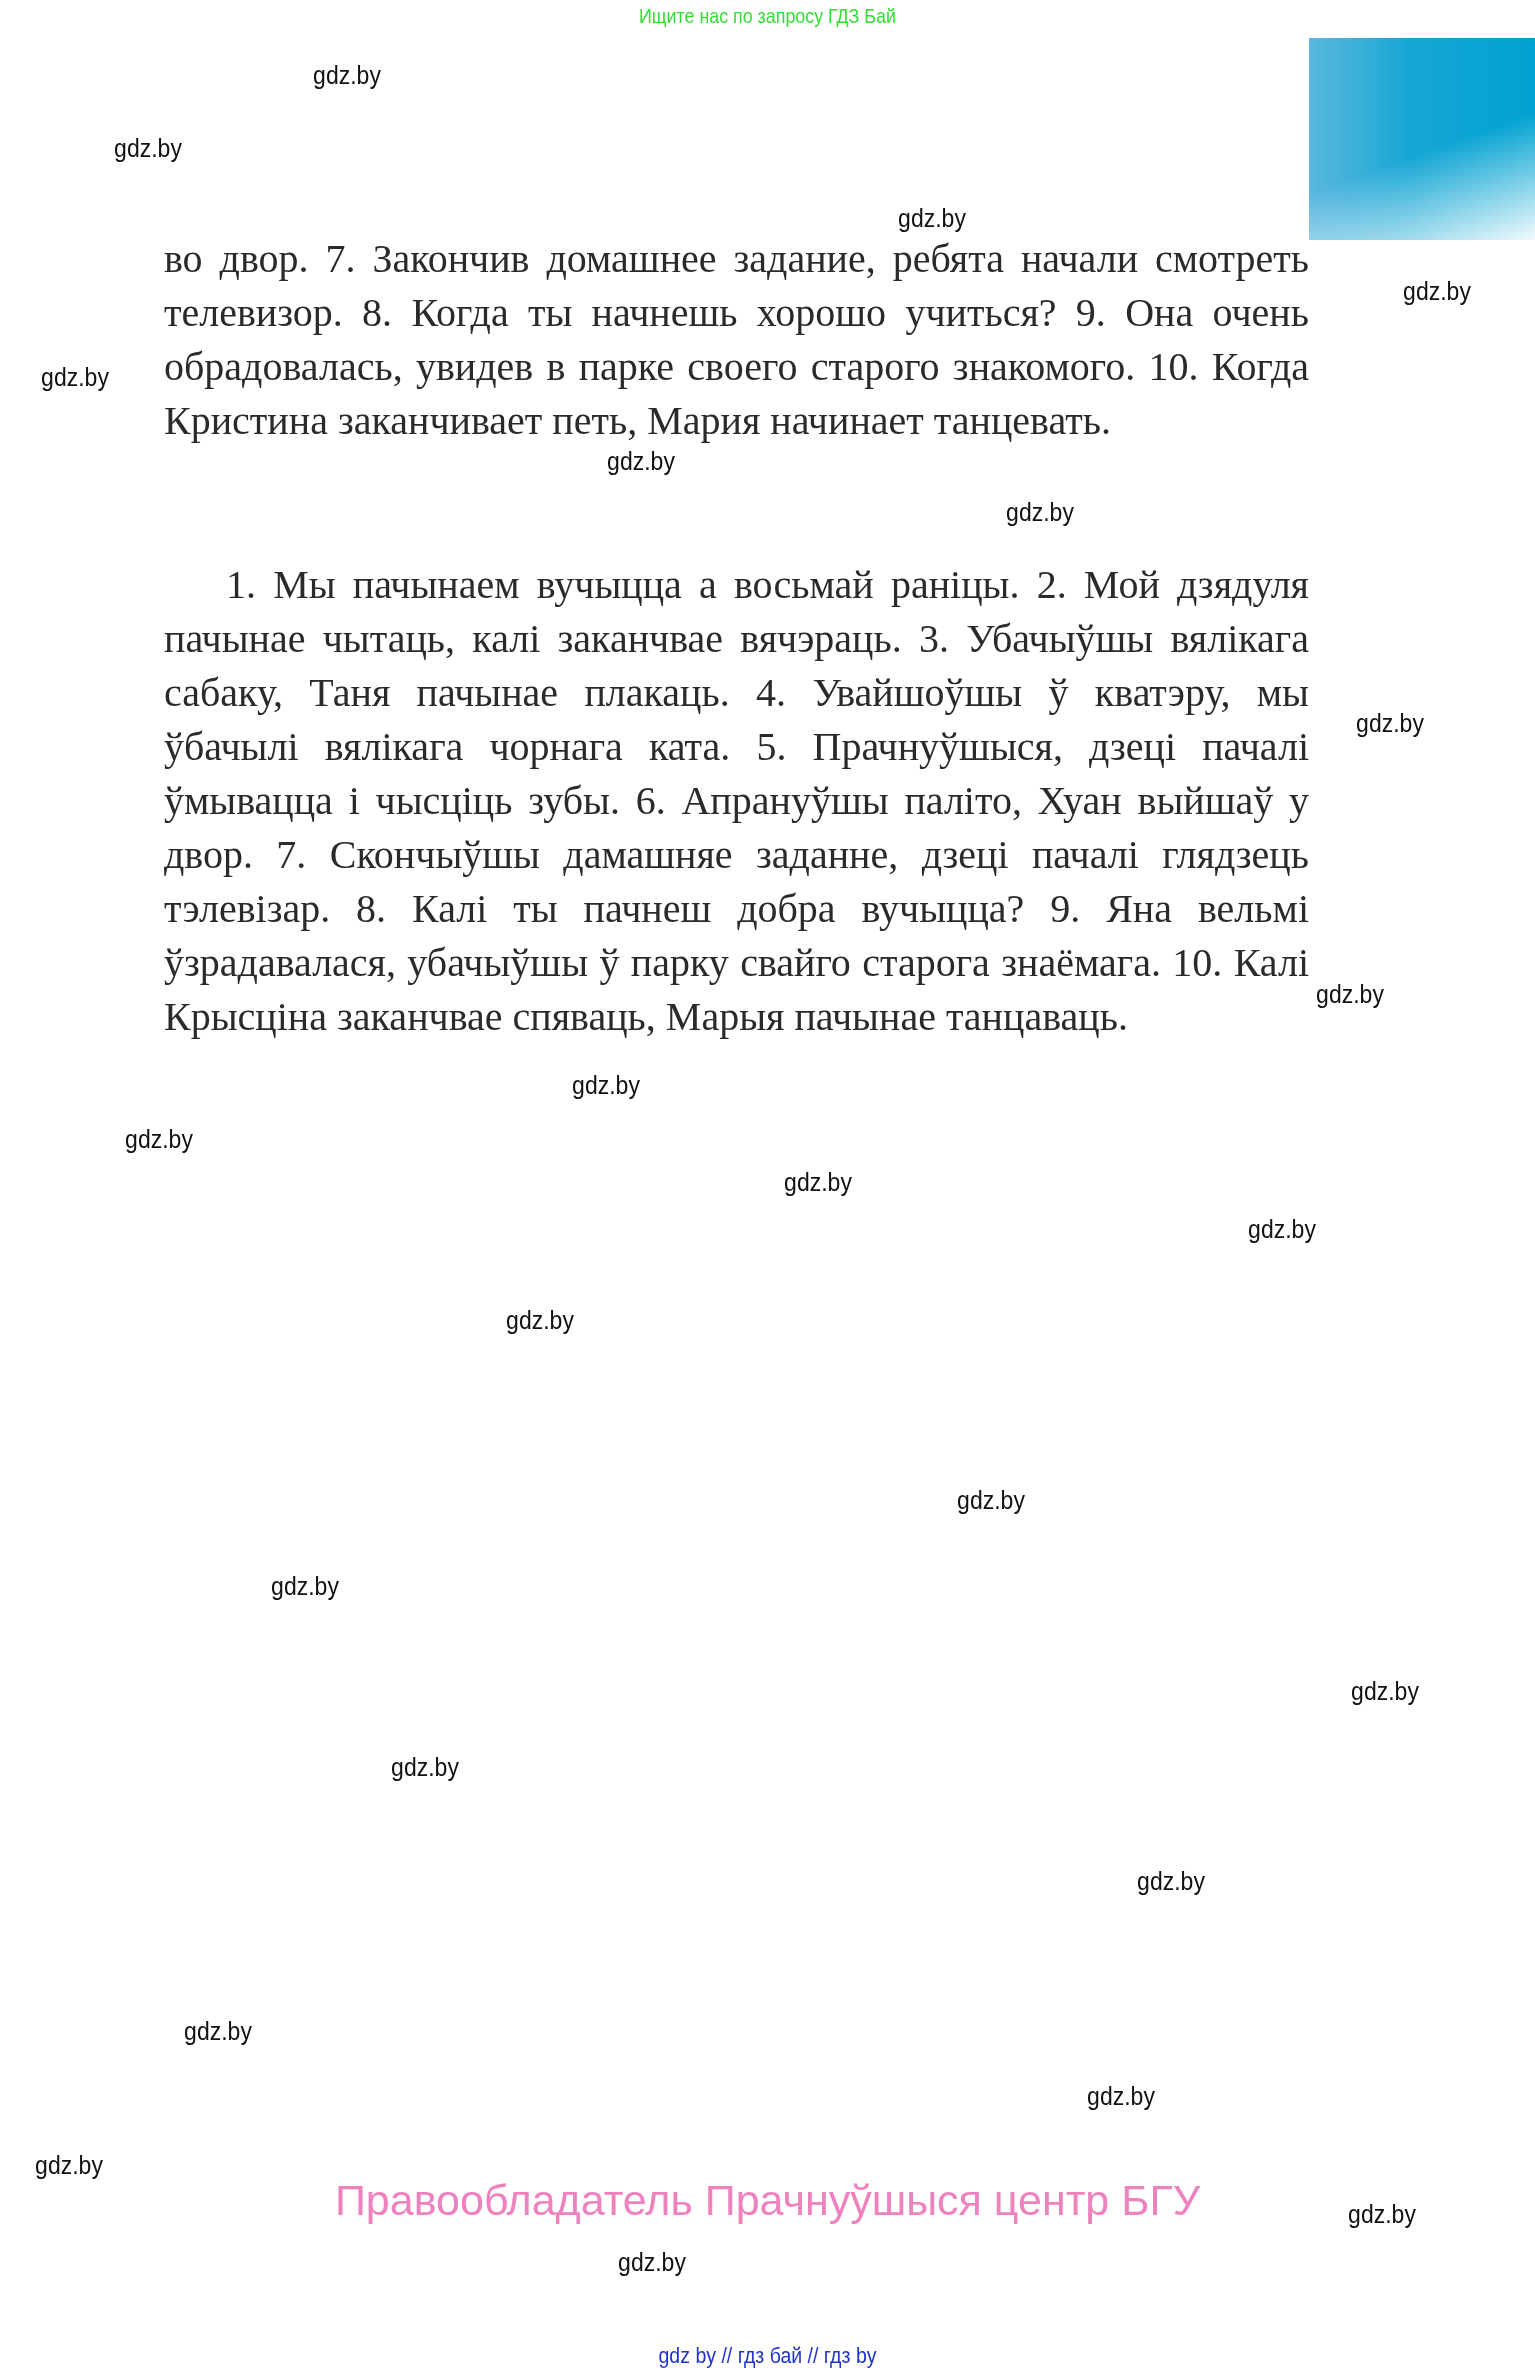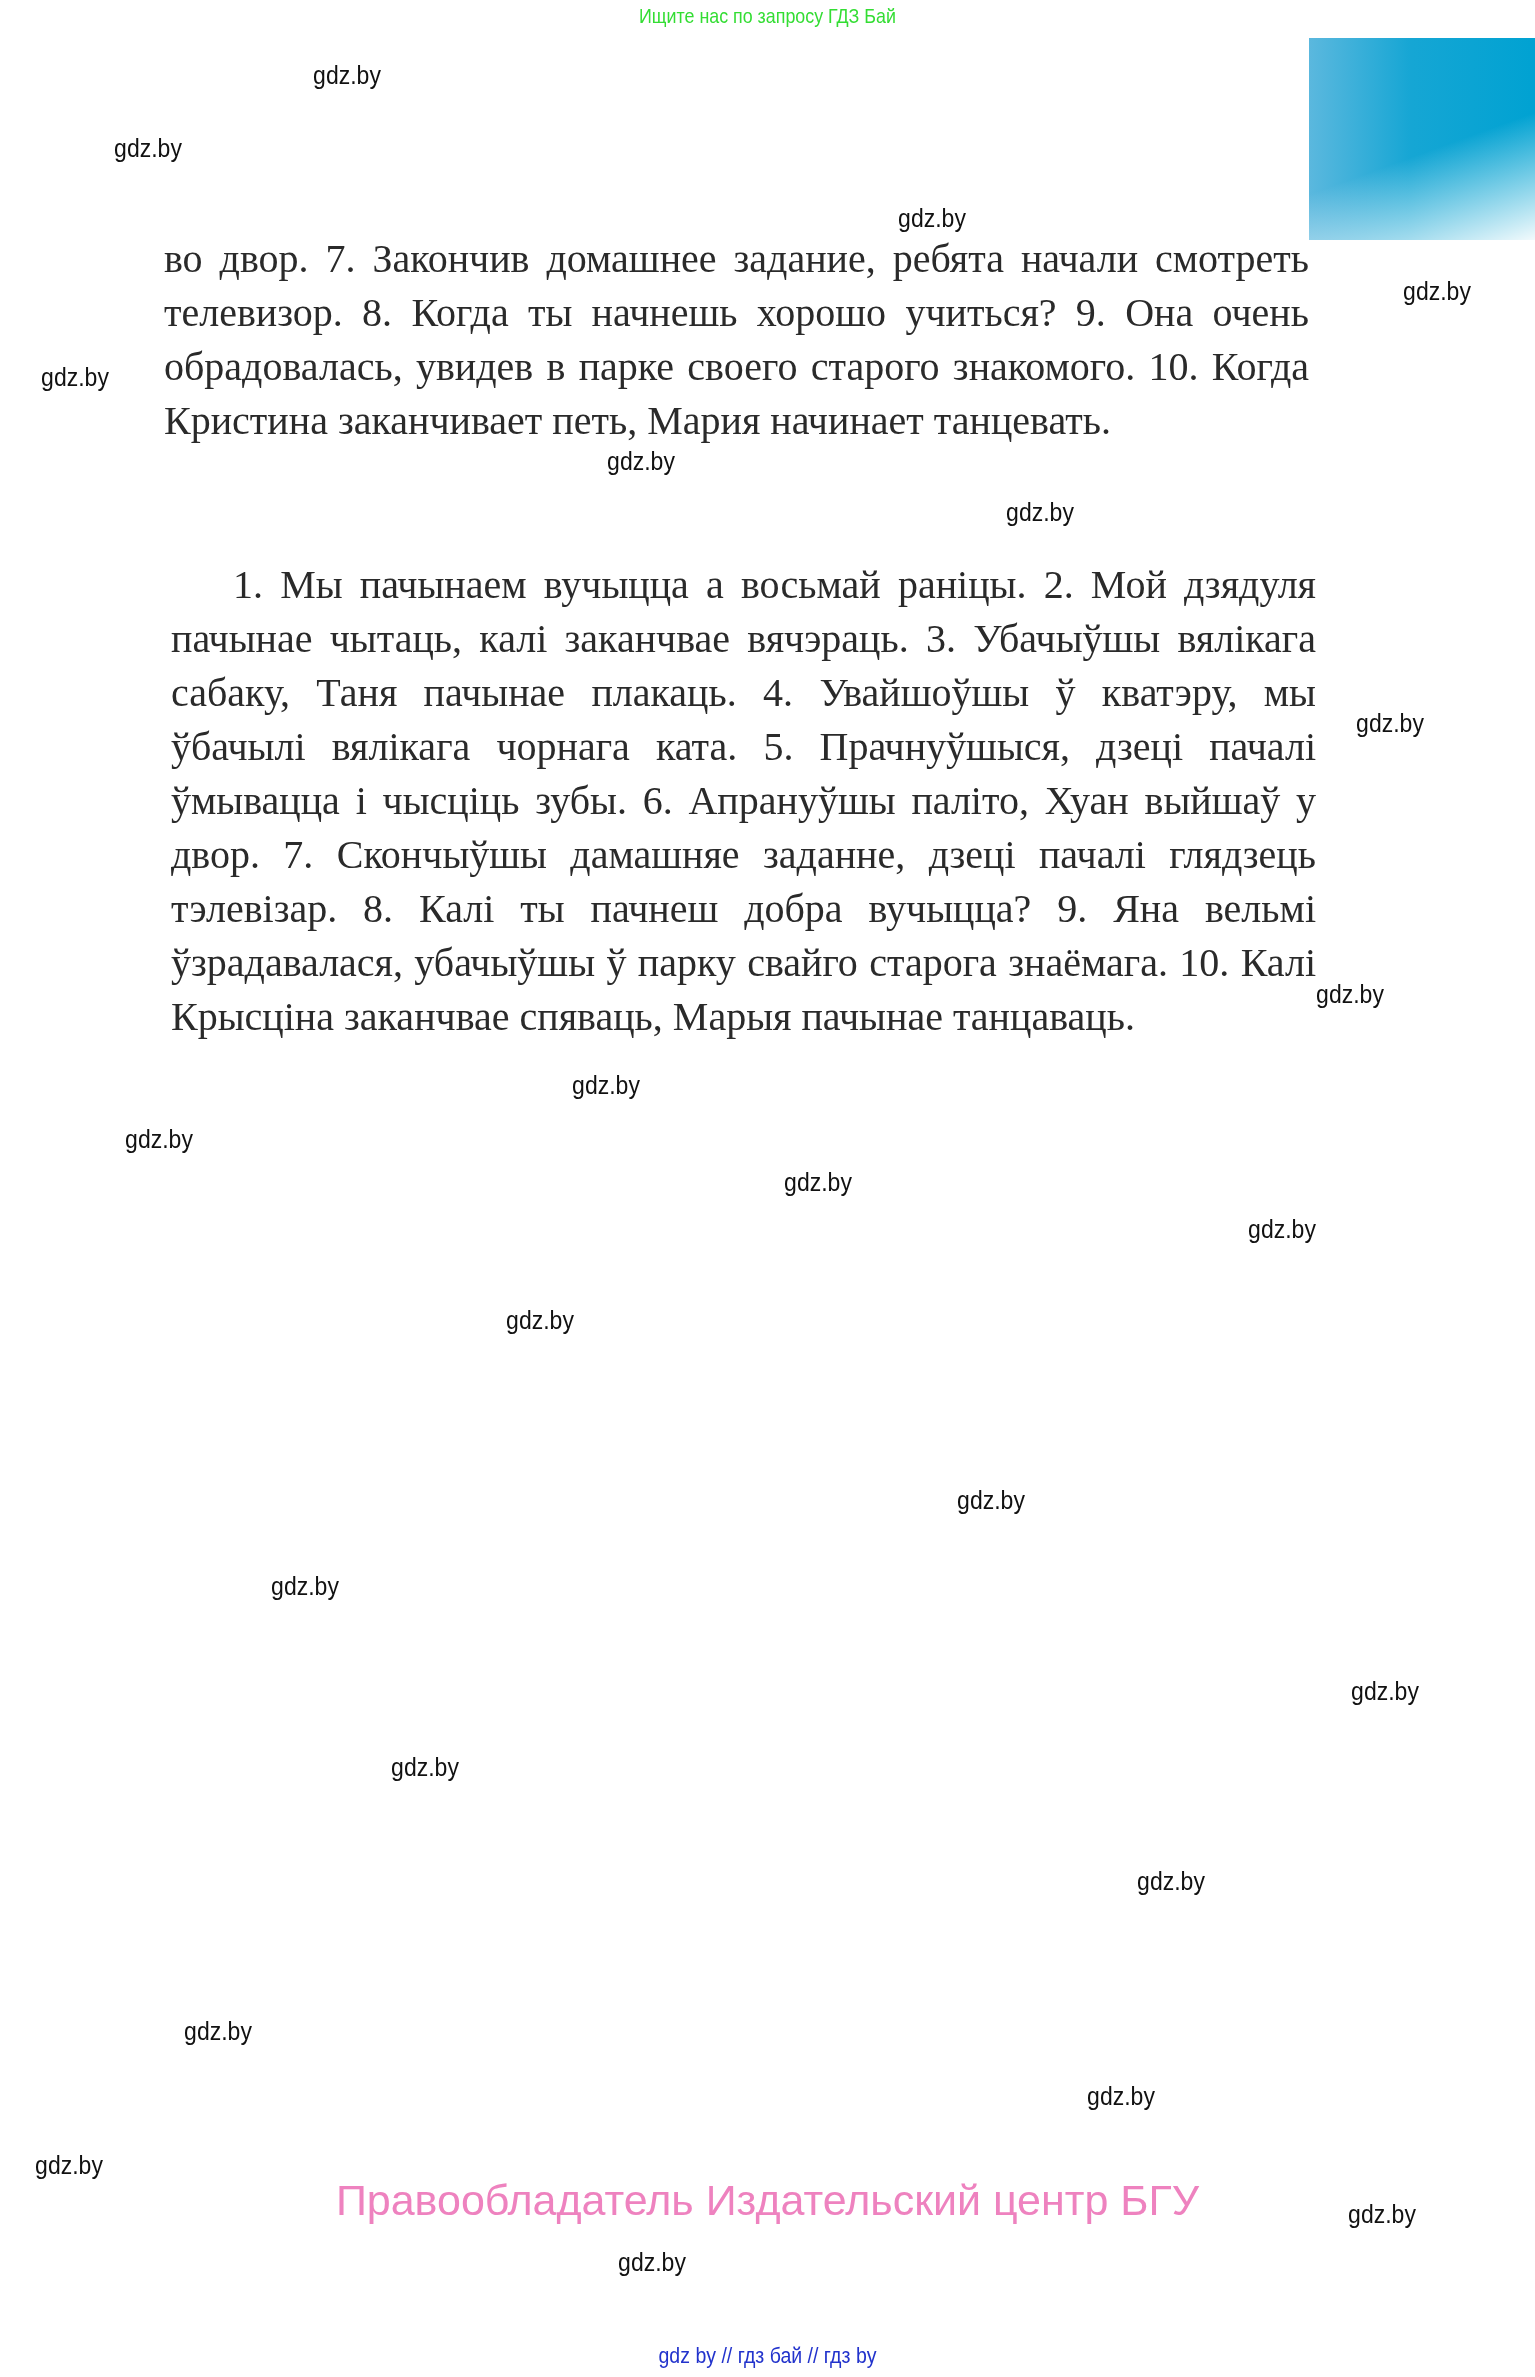--- a/index.html
+++ b/index.html
@@ -3,21 +3,21 @@
 <meta charset="utf-8">
 <style>
   html, body { margin:0; padding:0; }
   body { width:1535px; height:2377px; position:relative; background:#ffffff; overflow:hidden; font-family:"Liberation Sans", sans-serif; }
   .top-banner { position:absolute; top:3.5px; left:0; width:1535px; text-align:center; font-size:21px; color:#33dd33; font-family:"Liberation Sans", sans-serif; transform:scaleX(0.85); }
   .blue-box { position:absolute; left:1309px; top:38px; width:226px; height:202px;
     background: linear-gradient(160deg, rgba(255,255,255,0) 0%, rgba(255,255,255,0) 55%, rgba(255,255,255,0.95) 100%), linear-gradient(90deg, #5bb8de 0%, #16a6d4 45%, #00a2d2 100%); }
   .page-text { position:absolute; left:164px; width:1145px; font-family:"Liberation Serif", serif; font-size:40px; line-height:54px; color:#2a2a2a; text-align:justify; }
   .page-text p { margin:0; }
   .para-ru { top:232px; }
-  .para-by { top:558px; text-indent:62px;margin-left:7px; }
+  .para-by { top:558px; text-indent:62px; }
   .wm { position:absolute; font-family:"Liberation Sans", sans-serif; font-size:25px; color:#111; transform:translate(-50%,-50%) scaleX(0.92); white-space:nowrap; }
   .pink-footer { position:absolute; top:2176px; left:0; width:1535px; text-align:center; font-size:43px; color:#ee82bf; font-family:"Liberation Sans", sans-serif; }
   .blue-footer { position:absolute; top:2343px; left:0; width:1535px; text-align:center; font-size:21.7px; color:#2233cc; font-family:"Liberation Sans", sans-serif; transform:scaleX(0.9); }
 </style>
 </head>
 <body>
 
 <div class="top-banner">Ищите нас по запросу ГДЗ Бай</div>
 
 <div class="blue-box"></div>
@@ -50,15 +50,15 @@
     <div class="wm" style="left: 1385px; top: 1691px;">gdz.by</div>
     <div class="wm" style="left: 425px; top: 1767px;">gdz.by</div>
     <div class="wm" style="left: 1171px; top: 1881px;">gdz.by</div>
     <div class="wm" style="left: 218px; top: 2031px;">gdz.by</div>
     <div class="wm" style="left: 1121px; top: 2096px;">gdz.by</div>
     <div class="wm" style="left: 69px; top: 2165px;">gdz.by</div>
     <div class="wm" style="left: 1382px; top: 2214px;">gdz.by</div>
     <div class="wm" style="left: 652px; top: 2262px;">gdz.by</div>
   </div>
 
-<div class="pink-footer">Правообладатель Издательский центр БГУ</div>
+<div class="pink-footer">Правообладатель Прачнуўшыся центр БГУ</div>
 <div class="blue-footer">gdz by  //  гдз бай  //  гдз by</div>
 
 
 </body></html>

